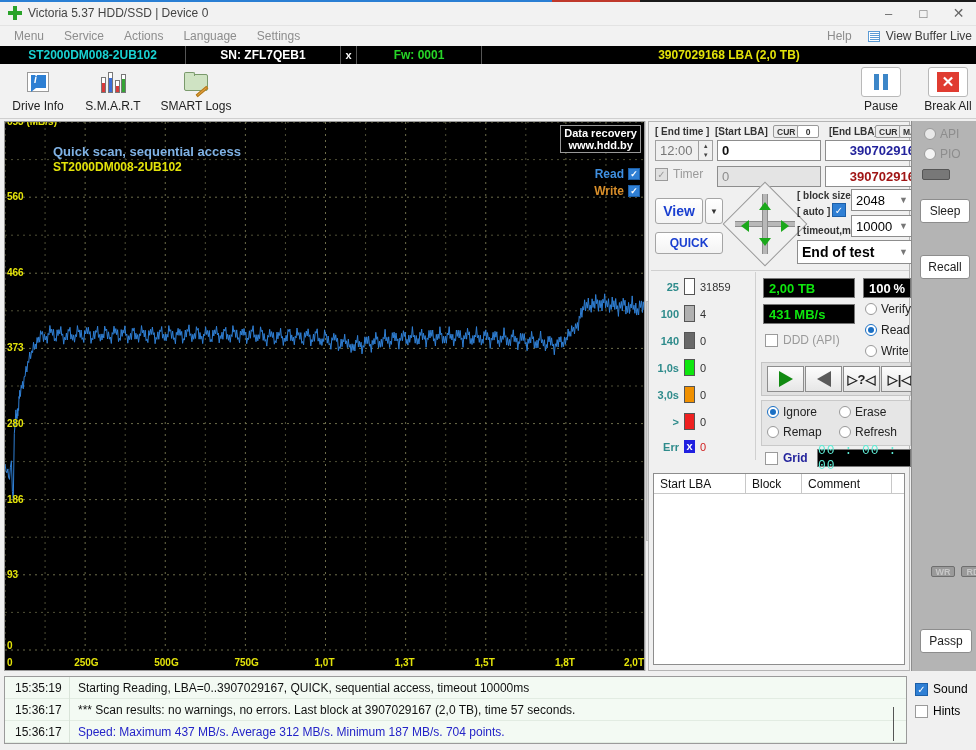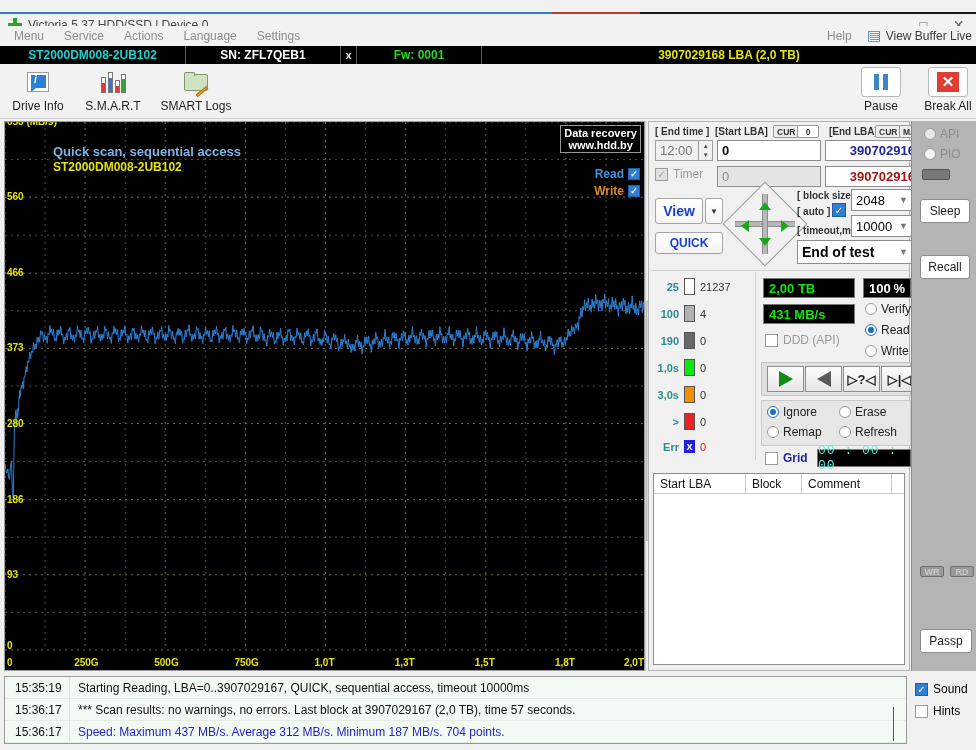--- a/index.html
+++ b/index.html
@@ -8,21 +8,21 @@
     width:976px; height:750px;
     font-family:"Liberation Sans", sans-serif;
     font-size:12px;
     background:#f0f0f0;
     overflow:hidden;
     -webkit-font-smoothing:antialiased;
   }
   #app { position:relative; width:976px; height:750px; background:#f0f0f0; }
 
   
-  .titlebar { position:absolute; left:0; top:12px; width:976px; height:26px; background:#f2f2f2;
+  .titlebar { position:absolute; left:0; top:0; width:976px; height:26px; background:#f2f2f2;
               border-bottom:1px solid #e3e3e3; display:flex; align-items:center; }
   .titlebar .accent { position:absolute; left:0; top:0; width:976px; height:2px;
               background:linear-gradient(to right,#2a7fd4 0 552px,#c0392b 552px 640px,#1a1a1a 640px 976px); }
   .app-ico { width:14px; height:14px; margin:0 6px 0 8px; position:relative; }
   .app-ico::before, .app-ico::after { content:""; position:absolute; background:#2aa32a; }
   .app-ico::before { left:5px; top:0; width:4px; height:14px; }
   .app-ico::after  { left:0; top:5px; width:14px; height:4px; }
   .title-text { font-size:12px; color:#444; }
   .wbtns { position:absolute; right:0; top:0; height:26px; display:flex; }
   .wbtn { width:35px; height:26px; display:flex; align-items:center; justify-content:center;
@@ -171,21 +171,21 @@
   .tbl .hdr { display:flex; height:20px; border-bottom:1px solid #c8c8c8; }
   .tbl .hdr div { font-size:12px; color:#111; padding:3px 0 0 6px; border-right:1px solid #c8c8c8; }
 
   
   .farcol { position:absolute; left:911px; top:121px; width:65px; height:550px; background:#b4b4b4;
             border-left:1px solid #8d8d8d; }
   .farcol .radio { color:#8d8d8d; }
   .fbtn { background:#fff; border:1px solid #8d8d8d; border-radius:3px; height:24px;
           display:flex; align-items:center; justify-content:center; font-size:12px; color:#222; }
   .grbtn { background:#9a9a9a; border:1px solid #6e6e6e; color:#c8c8c8; font-size:9px; font-weight:bold;
-           display:flex; align-items:center; justify-content:center; border-radius:2px; }
+           display:flex; align-items:center; justify-content:center; border-radius:2px;margin-left:11px; }
 
   
   .vscroll { position:absolute; left:645px; top:121px; width:10px; height:550px; background:#f0f0f0;
              border-left:1px solid #cfcfcf; }
   .vscroll .thumb { position:absolute; left:0; top:0; width:10px; height:240px; background:#d6d6d6; border:1px solid #bdbdbd; }
 
   
   .log { position:absolute; left:4px; top:676px; width:903px; height:68px; background:#f3faf3;
          border:1px solid #9a9a9a; overflow:hidden; }
   .log .row { display:flex; height:22px; border-bottom:1px solid #e2ece2; align-items:center; }
@@ -418,29 +418,29 @@
       <span class="chev">▼</span>
     </div>
 
     <div class="sep" style="position:absolute;left:2px;top:148px;width:258px"></div>
     <div style="position:absolute;left:106px;top:150px;width:1px;height:188px;background:#d0d0d0"></div>
 
     <div id="legend-holder">
         <div class="legend-row" style="left: 4px; top: 156px;">
           <span class="k">25</span>
           <span class="sw" style="background: rgb(255, 255, 255);"></span>
-          <span class="v">21237</span>
+          <span class="v">31859</span>
         </div>
         <div class="legend-row" style="left: 4px; top: 183px;">
           <span class="k">100</span>
           <span class="sw" style="background: rgb(176, 176, 176);"></span>
           <span class="v">4</span>
         </div>
         <div class="legend-row" style="left: 4px; top: 210px;">
-          <span class="k">190</span>
+          <span class="k">140</span>
           <span class="sw" style="background: rgb(104, 104, 104);"></span>
           <span class="v">0</span>
         </div>
         <div class="legend-row" style="left: 4px; top: 237px;">
           <span class="k">1,0s</span>
           <span class="sw" style="background: rgb(14, 230, 14);"></span>
           <span class="v">0</span>
         </div>
         <div class="legend-row" style="left: 4px; top: 264px;">
           <span class="k">3,0s</span>

